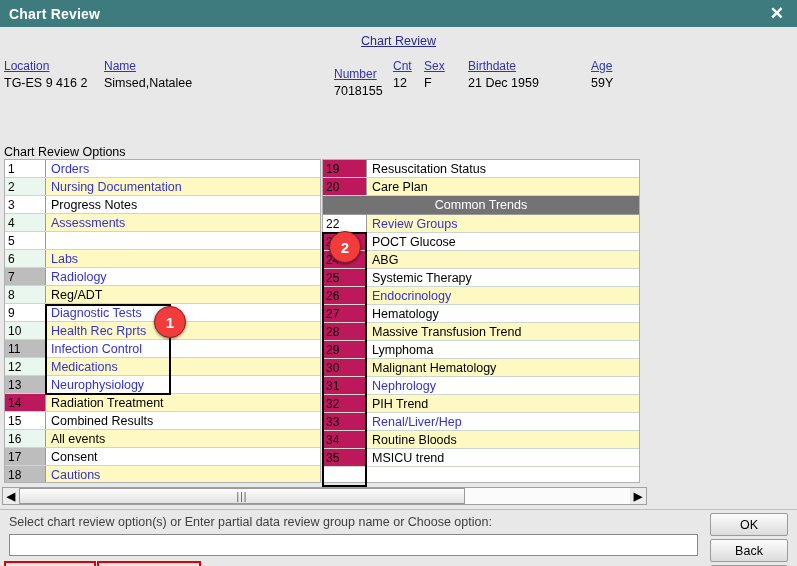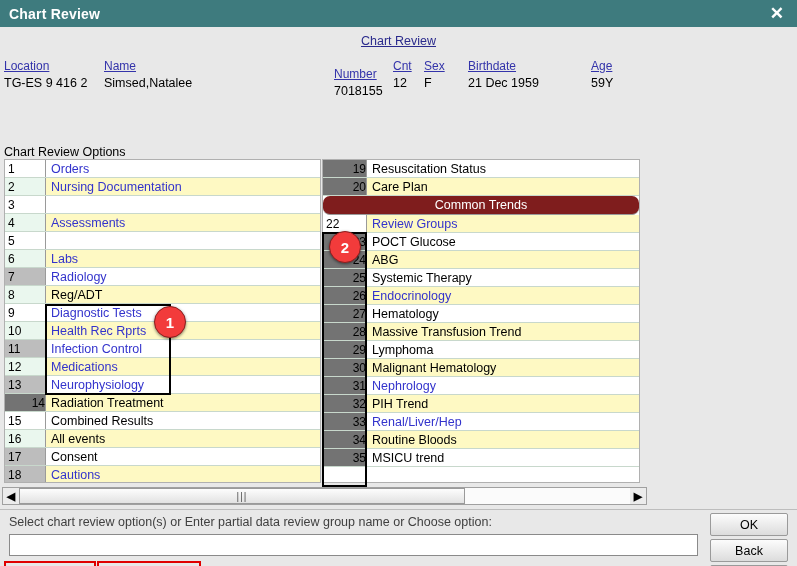--- a/index.html
+++ b/index.html
@@ -134,35 +134,34 @@
     font-size: 12.5px;
     white-space: nowrap;
     overflow: hidden;
   }
   
   .lrow.bodyA .txt { background: #ffffff; }
   .lrow.bodyB .txt { background: #fef9c3; }
   
   .lrow.numW .num { background: #ffffff; }
   .lrow.numG .num { background: #bdbdbd; }
-  .lrow.numGG .num { background: #737373; text-align: right; }
+  .lrow.numGG .num { background: #be185d; }
   .lrow.numLG .num { background: #eaf7ee; }
 
   .lrow .txt.link { color: #3333cc; }
   .lrow .txt.plain { color: #000000; }
 
   .section-head {
     height: 18px;
     line-height: 18px;
     text-align: center;
-    background: #7f1d1d;
+    background: #737373;
     color: #ffffff;
     font-size: 12.5px;
     border-bottom: 1px solid #9a9a9a;
-    border-radius: 7px;
   }
 
   
   .annot-box {
     position: absolute;
     border: 2px solid #000000;
     pointer-events: none;
     box-sizing: border-box;
     z-index: 40;
   }
@@ -355,20 +354,21 @@
       <div class="lrow bodyA numW">
         <div class="num">1</div>
         <div class="txt link">Orders</div>
       </div>
       <div class="lrow bodyB numLG">
         <div class="num">2</div>
         <div class="txt link">Nursing Documentation</div>
       </div>
       <div class="lrow bodyA numW">
         <div class="num">3</div>
+        <div class="txt plain">Progress Notes</div>
       </div>
       <div class="lrow bodyB numLG">
         <div class="num">4</div>
         <div class="txt link">Assessments</div>
       </div>
       <div class="lrow bodyA numW">
         <div class="num">5</div>
       </div>
       <div class="lrow bodyB numLG">
         <div class="num">6</div>

